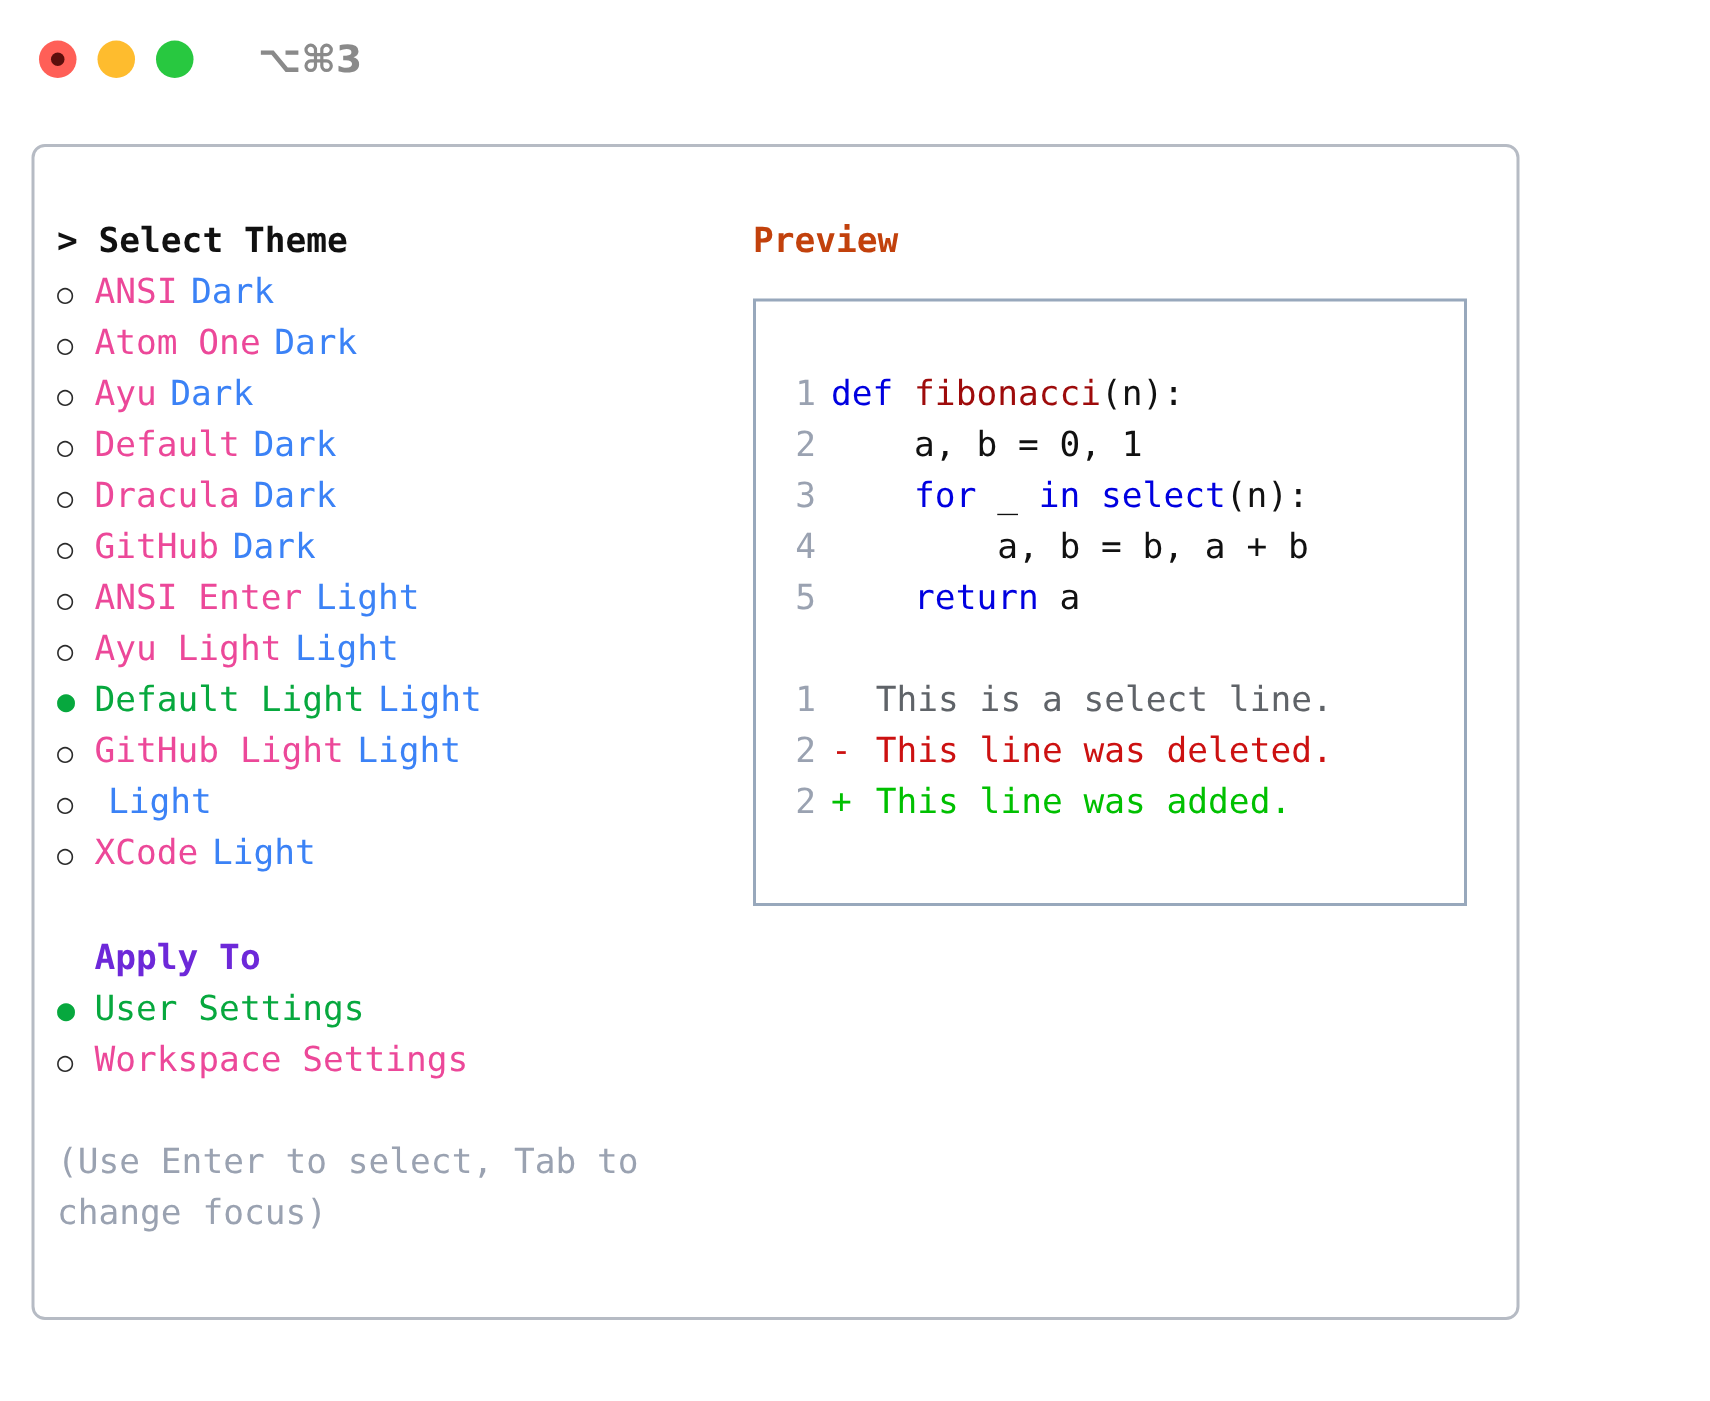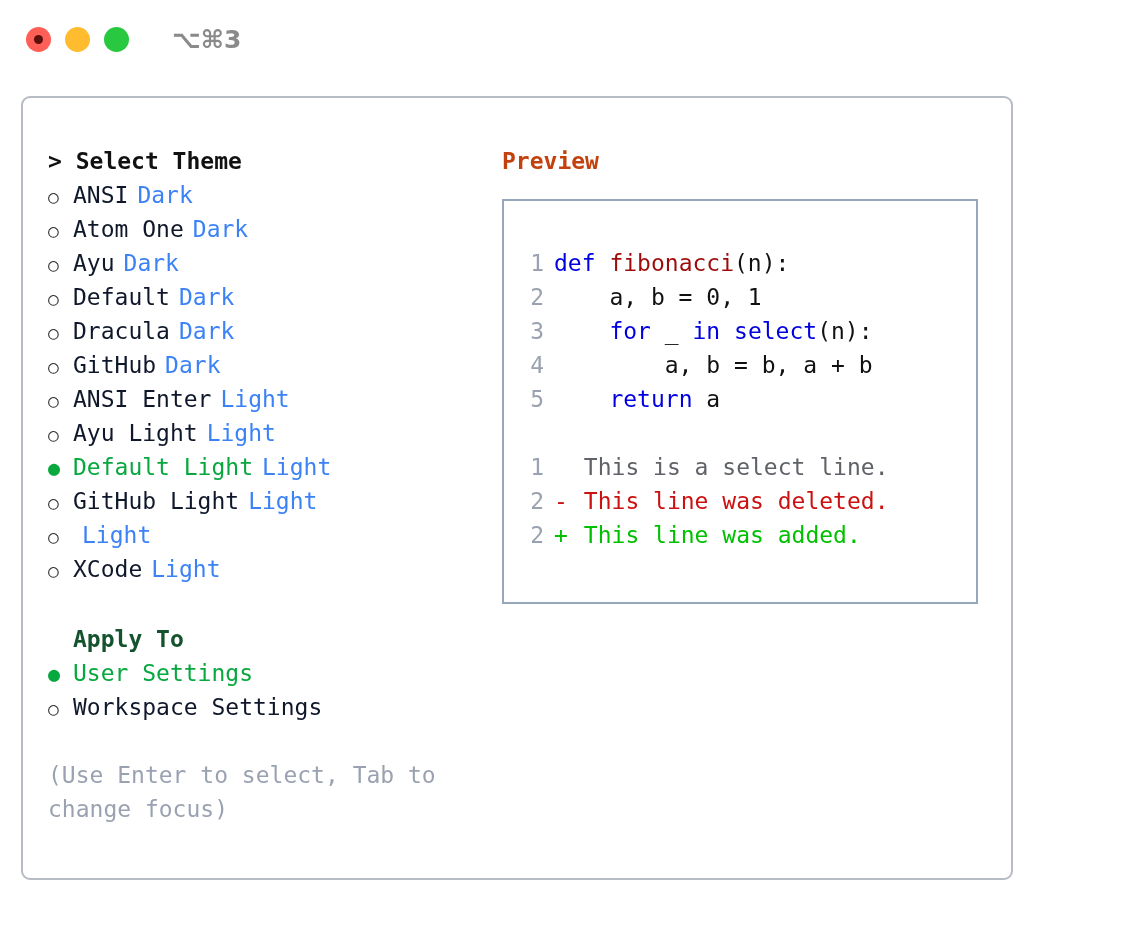--- a/index.html
+++ b/index.html
@@ -82,21 +82,21 @@
 
   .window-inner {
     position: relative;
     width: 100%;
     height: 100%;
   }
 
   
   .left-col {
     position: absolute;
-    left: 25px;
+    left: 15px;
     top: 46px;
     width: 440px;
   }
 
   .section-title {
     font-size: 23px;
     font-weight: bold;
     color: #111111;
     line-height: 34px;
     white-space: pre;
@@ -115,35 +115,35 @@
   .opt-marker {
     width: 25px;
     flex: 0 0 25px;
     font-size: 18px;
     color: #2b2b2b;
     line-height: 34px;
     display: inline-block;
   }
   .opt-marker.filled { color: #07a83e; font-size: 20px; }
   .opt-label {
-    color: #0f172a;
+    color: #ec4899;
   }
   .opt.selected .opt-label { color: #07a83e; }
   .opt-tag {
     color: #3b82f6;
     margin-left: 9px;
   }
 
   .subsection {
     margin-top: 36px;
   }
   .subsection-title {
     font-size: 23px;
     font-weight: bold;
-    color: #14532d;
+    color: #6d28d9;
     line-height: 34px;
     padding-left: 25px;
     white-space: pre;
   }
 
   .hint {
     margin-top: 34px;
     font-size: 23px;
     line-height: 34px;
     color: #9aa2b1;

